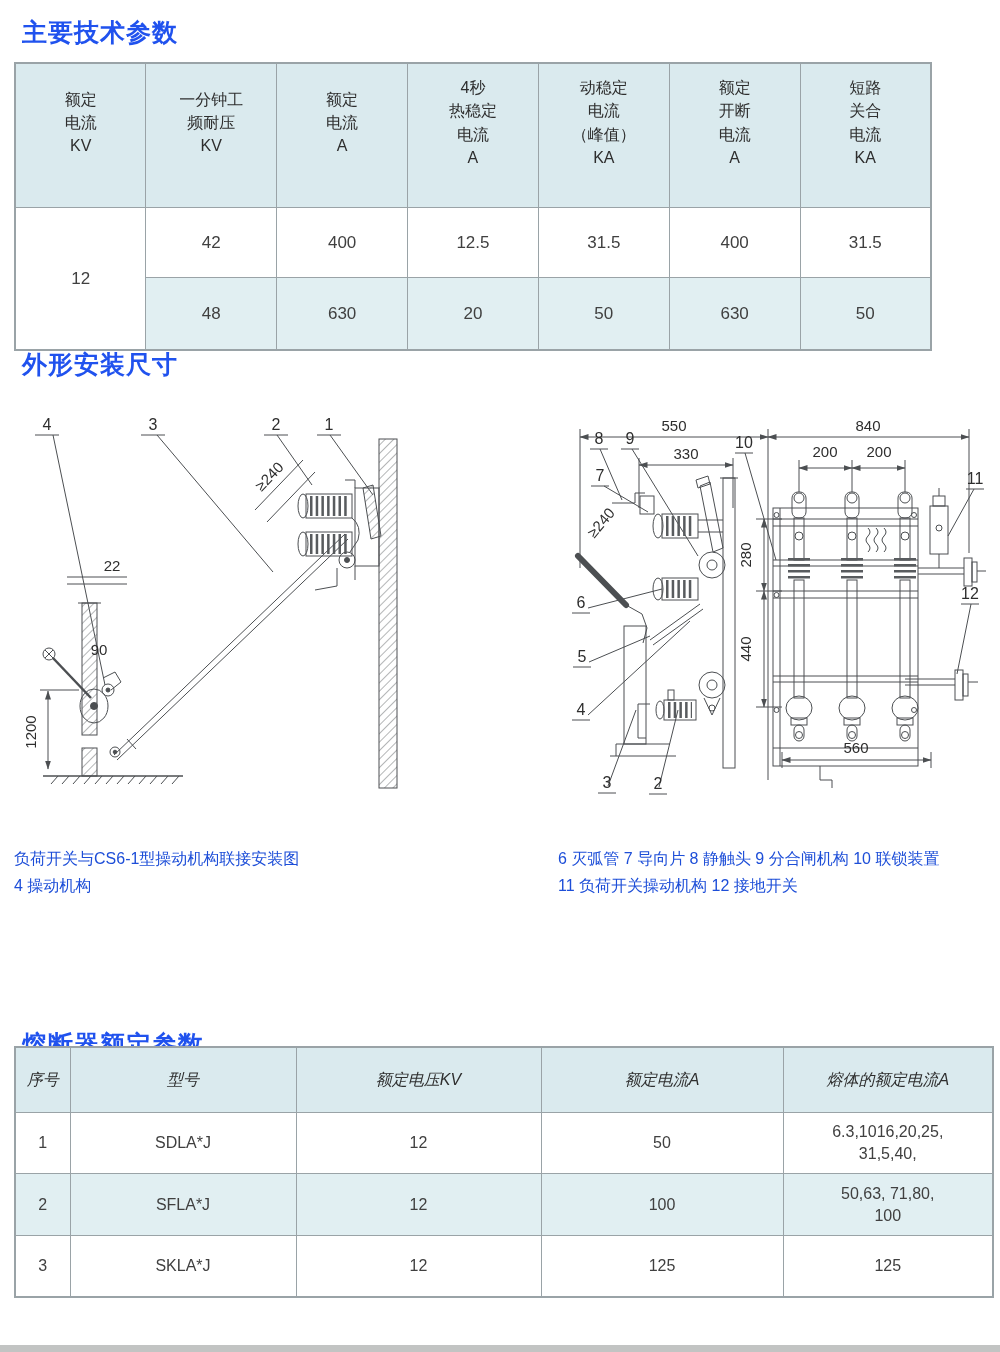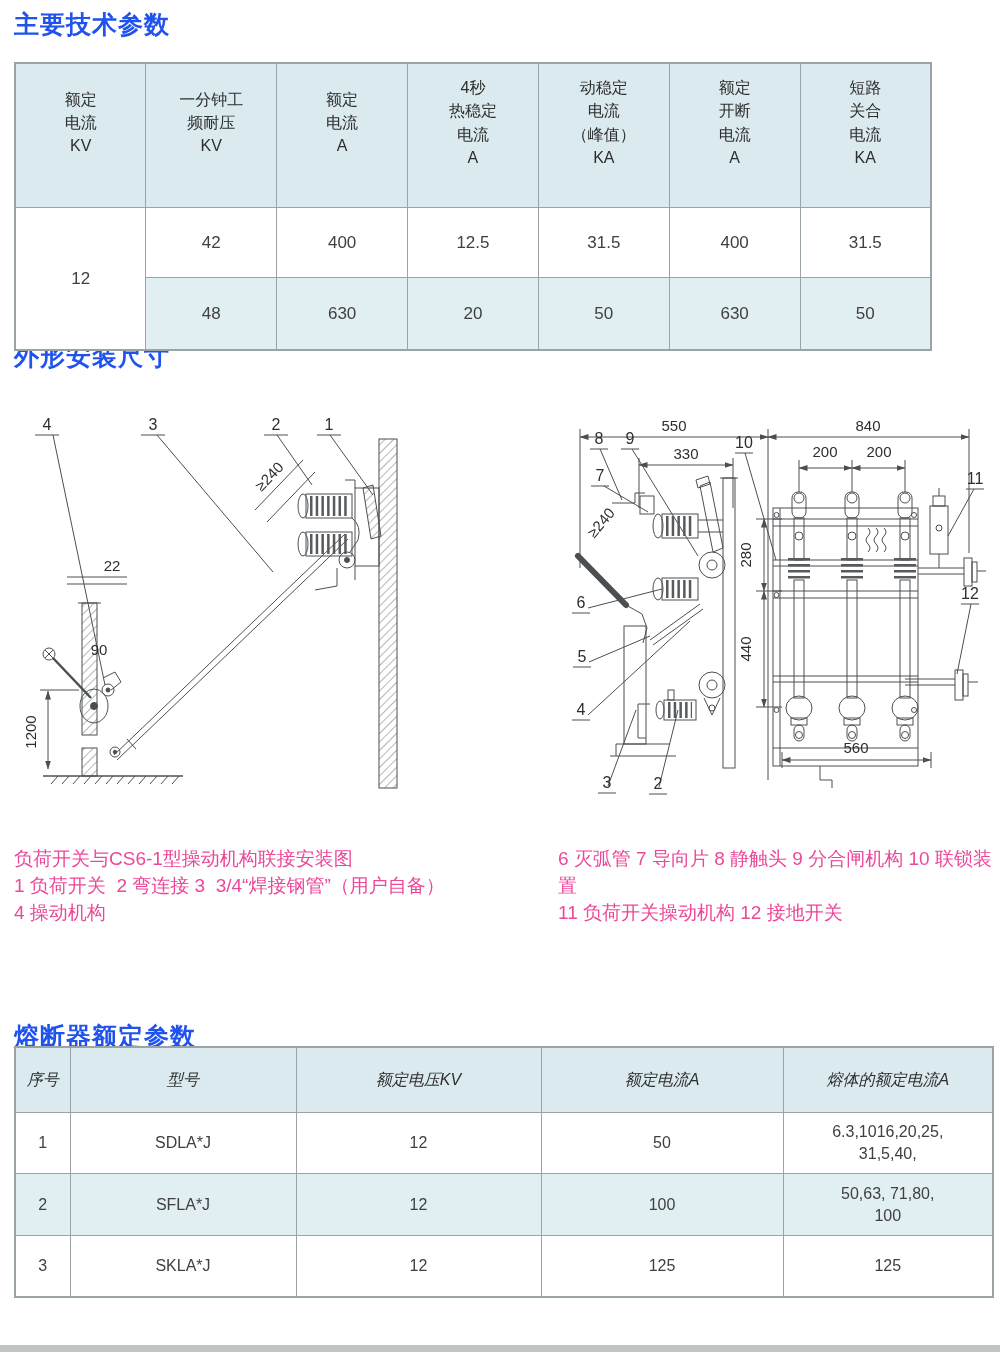--- a/index.html
+++ b/index.html
@@ -4,40 +4,40 @@
 <style>
   :root{
     --accent:#2052ee; --border:#9aa3a7; --thbg:#daeaee; --altbg:#e1eff2;
     --footer:#c2c4c3; --ink:#333; --line:#4c4f52;
   }
   html,body{margin:0;padding:0;}
   body{
     width:1000px;height:1352px;position:relative;background:#fff;overflow:hidden;
     font-family:"Liberation Sans",sans-serif;color:var(--ink);
   }
-  .sec-title{position:absolute;left:14px;margin:0;color:var(--accent);
+  .sec-title{position:absolute;left:14px;margin:8px;color:var(--accent);
     font-size:25px;font-weight:bold;letter-spacing:1px;}
   table{position:absolute;border-collapse:collapse;table-layout:fixed;background:#fff;}
   .tbl{border:2px solid var(--border);}
   .tbl th,.tbl td{border:1px solid var(--border);text-align:center;font-weight:normal;}
   .tbl th{background:var(--thbg);font-size:16px;color:#2e2e2e;}
   .tbl td{font-size:17px;color:#404040;}
   .tbl1{left:14px;top:62px;width:918px;}
   .tbl1 th{height:117px;vertical-align:middle;padding:0 2px 26px 2px;line-height:1.45;}
   .tbl1 tr.r1 td{height:67px;}
   .tbl1 tr.r2 td{height:69px;background:var(--altbg);}
   .tbl1 td.span-cell{background:#fff;}
   .tbl2{left:14px;top:1046px;width:978px;}
   .tbl2 th{height:62px;font-size:16px;font-style:italic;}
   .tbl2 td{font-size:16px;line-height:22px;}
   .tbl2 tr.ra td{height:58px;}
   .tbl2 tr.rb td{height:59px;background:var(--altbg);}
   .tbl2 tr.rc td{height:58px;}
   .pre{white-space:pre-line;}
-  .caption{position:absolute;font-size:19px;line-height:27px;color:#ec4899;}
+  .caption{position:absolute;font-size:16px;line-height:27px;color:#1d4ed8;}
   .caption div{white-space:pre-wrap;}
   .cap-left{left:14px;top:845px;width:520px;}
   .cap-right{left:558px;top:845px;width:440px;}
   .footer-bar{position:absolute;left:0;top:1345px;width:1000px;height:7px;background:var(--footer);}
   svg{position:absolute;}
   svg text{font-family:"Liberation Sans",sans-serif;fill:#2e2e2e;stroke:none;}
   text.dim{font-size:15px;}
   text.plbl{font-size:16px;}
 </style>
 </head>
@@ -338,21 +338,20 @@
     <text class="dim" x="275" y="49" text-anchor="middle">200</text>
     <text class="dim" x="329" y="49" text-anchor="middle">200</text>
     <text class="dim" x="201" y="147" text-anchor="middle" transform="rotate(-90 201 147)">280</text>
     <text class="dim" x="201" y="241" text-anchor="middle" transform="rotate(-90 201 241)">440</text>
     <text class="dim" x="306" y="345" text-anchor="middle">560</text>
   </g>
 </svg>
 
 <div class="caption cap-left">
   <div>负荷开关与CS6-1型操动机构联接安装图</div>
-  <div>1 负荷开关  2 弯连接 3  3/4“焊接钢管”（用户自备）</div>
   <div>4 操动机构</div>
 </div>
 <div class="caption cap-right">
   <div>6 灭弧管 7 导向片 8 静触头 9 分合闸机构 10 联锁装置</div>
   <div>11 负荷开关操动机构 12 接地开关</div>
 </div>
 
 <table class="tbl tbl2">
   <colgroup>
       <col style="width:55px">

